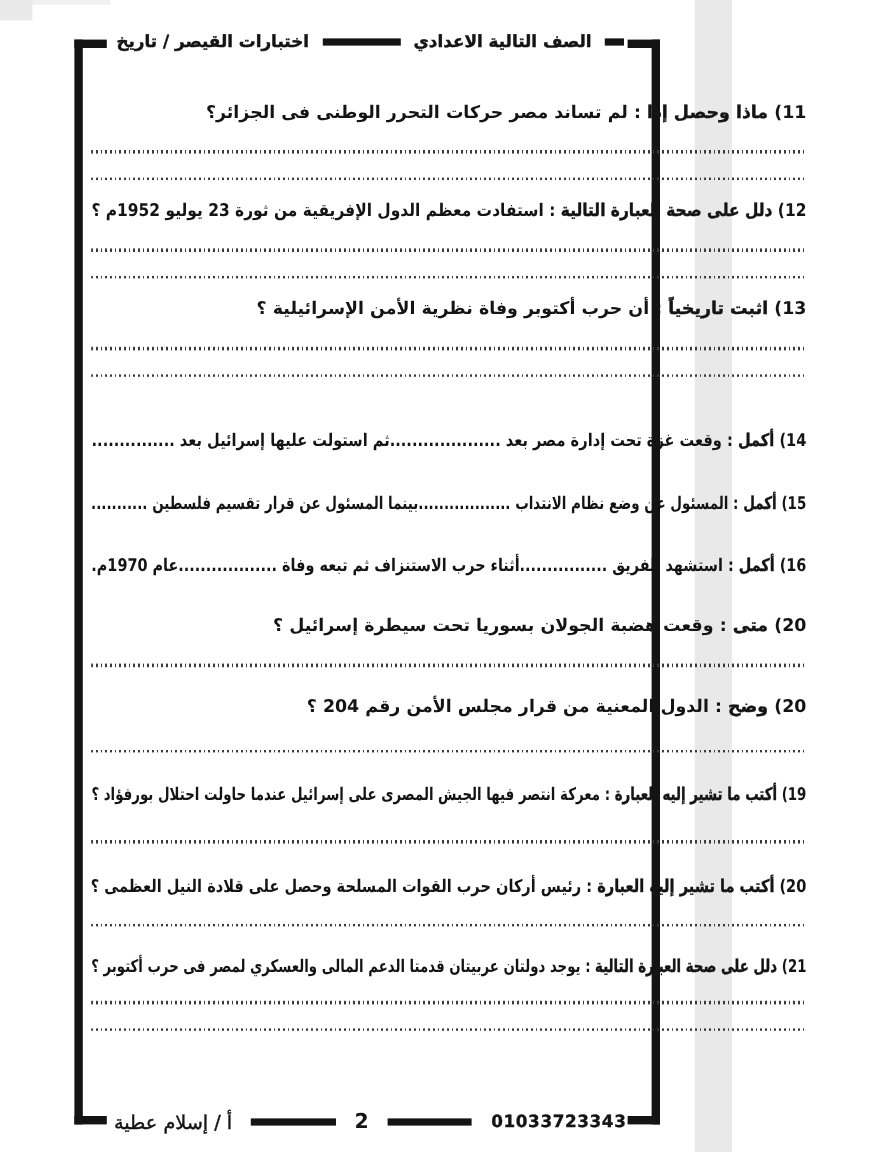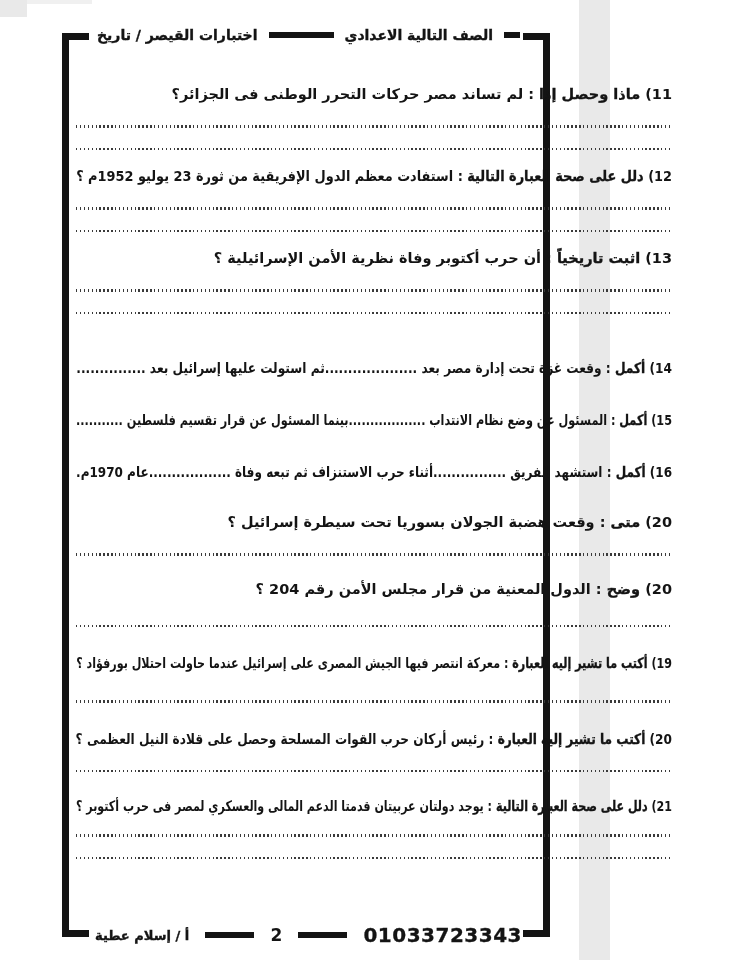--- a/index.html
+++ b/index.html
@@ -69,25 +69,25 @@
   .rows>:nth-child(19){margin-top:26px;}
   .rows>:nth-child(21){margin-top:24px;}
   .rows>:nth-child(22){margin-top:17px;}
 
   
   .footer{
     position:absolute;left:95px;right:88px;bottom:14px;height:22px;
     display:flex;align-items:center;column-gap:16px;
   }
   .f-teacher{
-    direction:rtl;font-size:13px;font-weight:bold;white-space:nowrap;
+    direction:rtl;font-size:16px;font-weight:normal;white-space:nowrap;
     -webkit-text-stroke:0.35px var(--ink);
   }
   .f-page{font-size:17px;font-weight:bold;}
-  .f-phone{font-size:20px;font-weight:bold;letter-spacing:0.5px;-webkit-text-stroke:0.3px var(--ink);}
+  .f-phone{font-size:14px;font-weight:bold;letter-spacing:0.5px;-webkit-text-stroke:0.3px var(--ink);}
   .fline{height:6px;background:var(--ink);flex:1;}
 </style>
 </head>
 <body>
 
 <div class="stage">
 
   <div class="edge-right"></div>
   <div class="edge-topstrip"></div>
   <div class="edge-topleft"></div>

